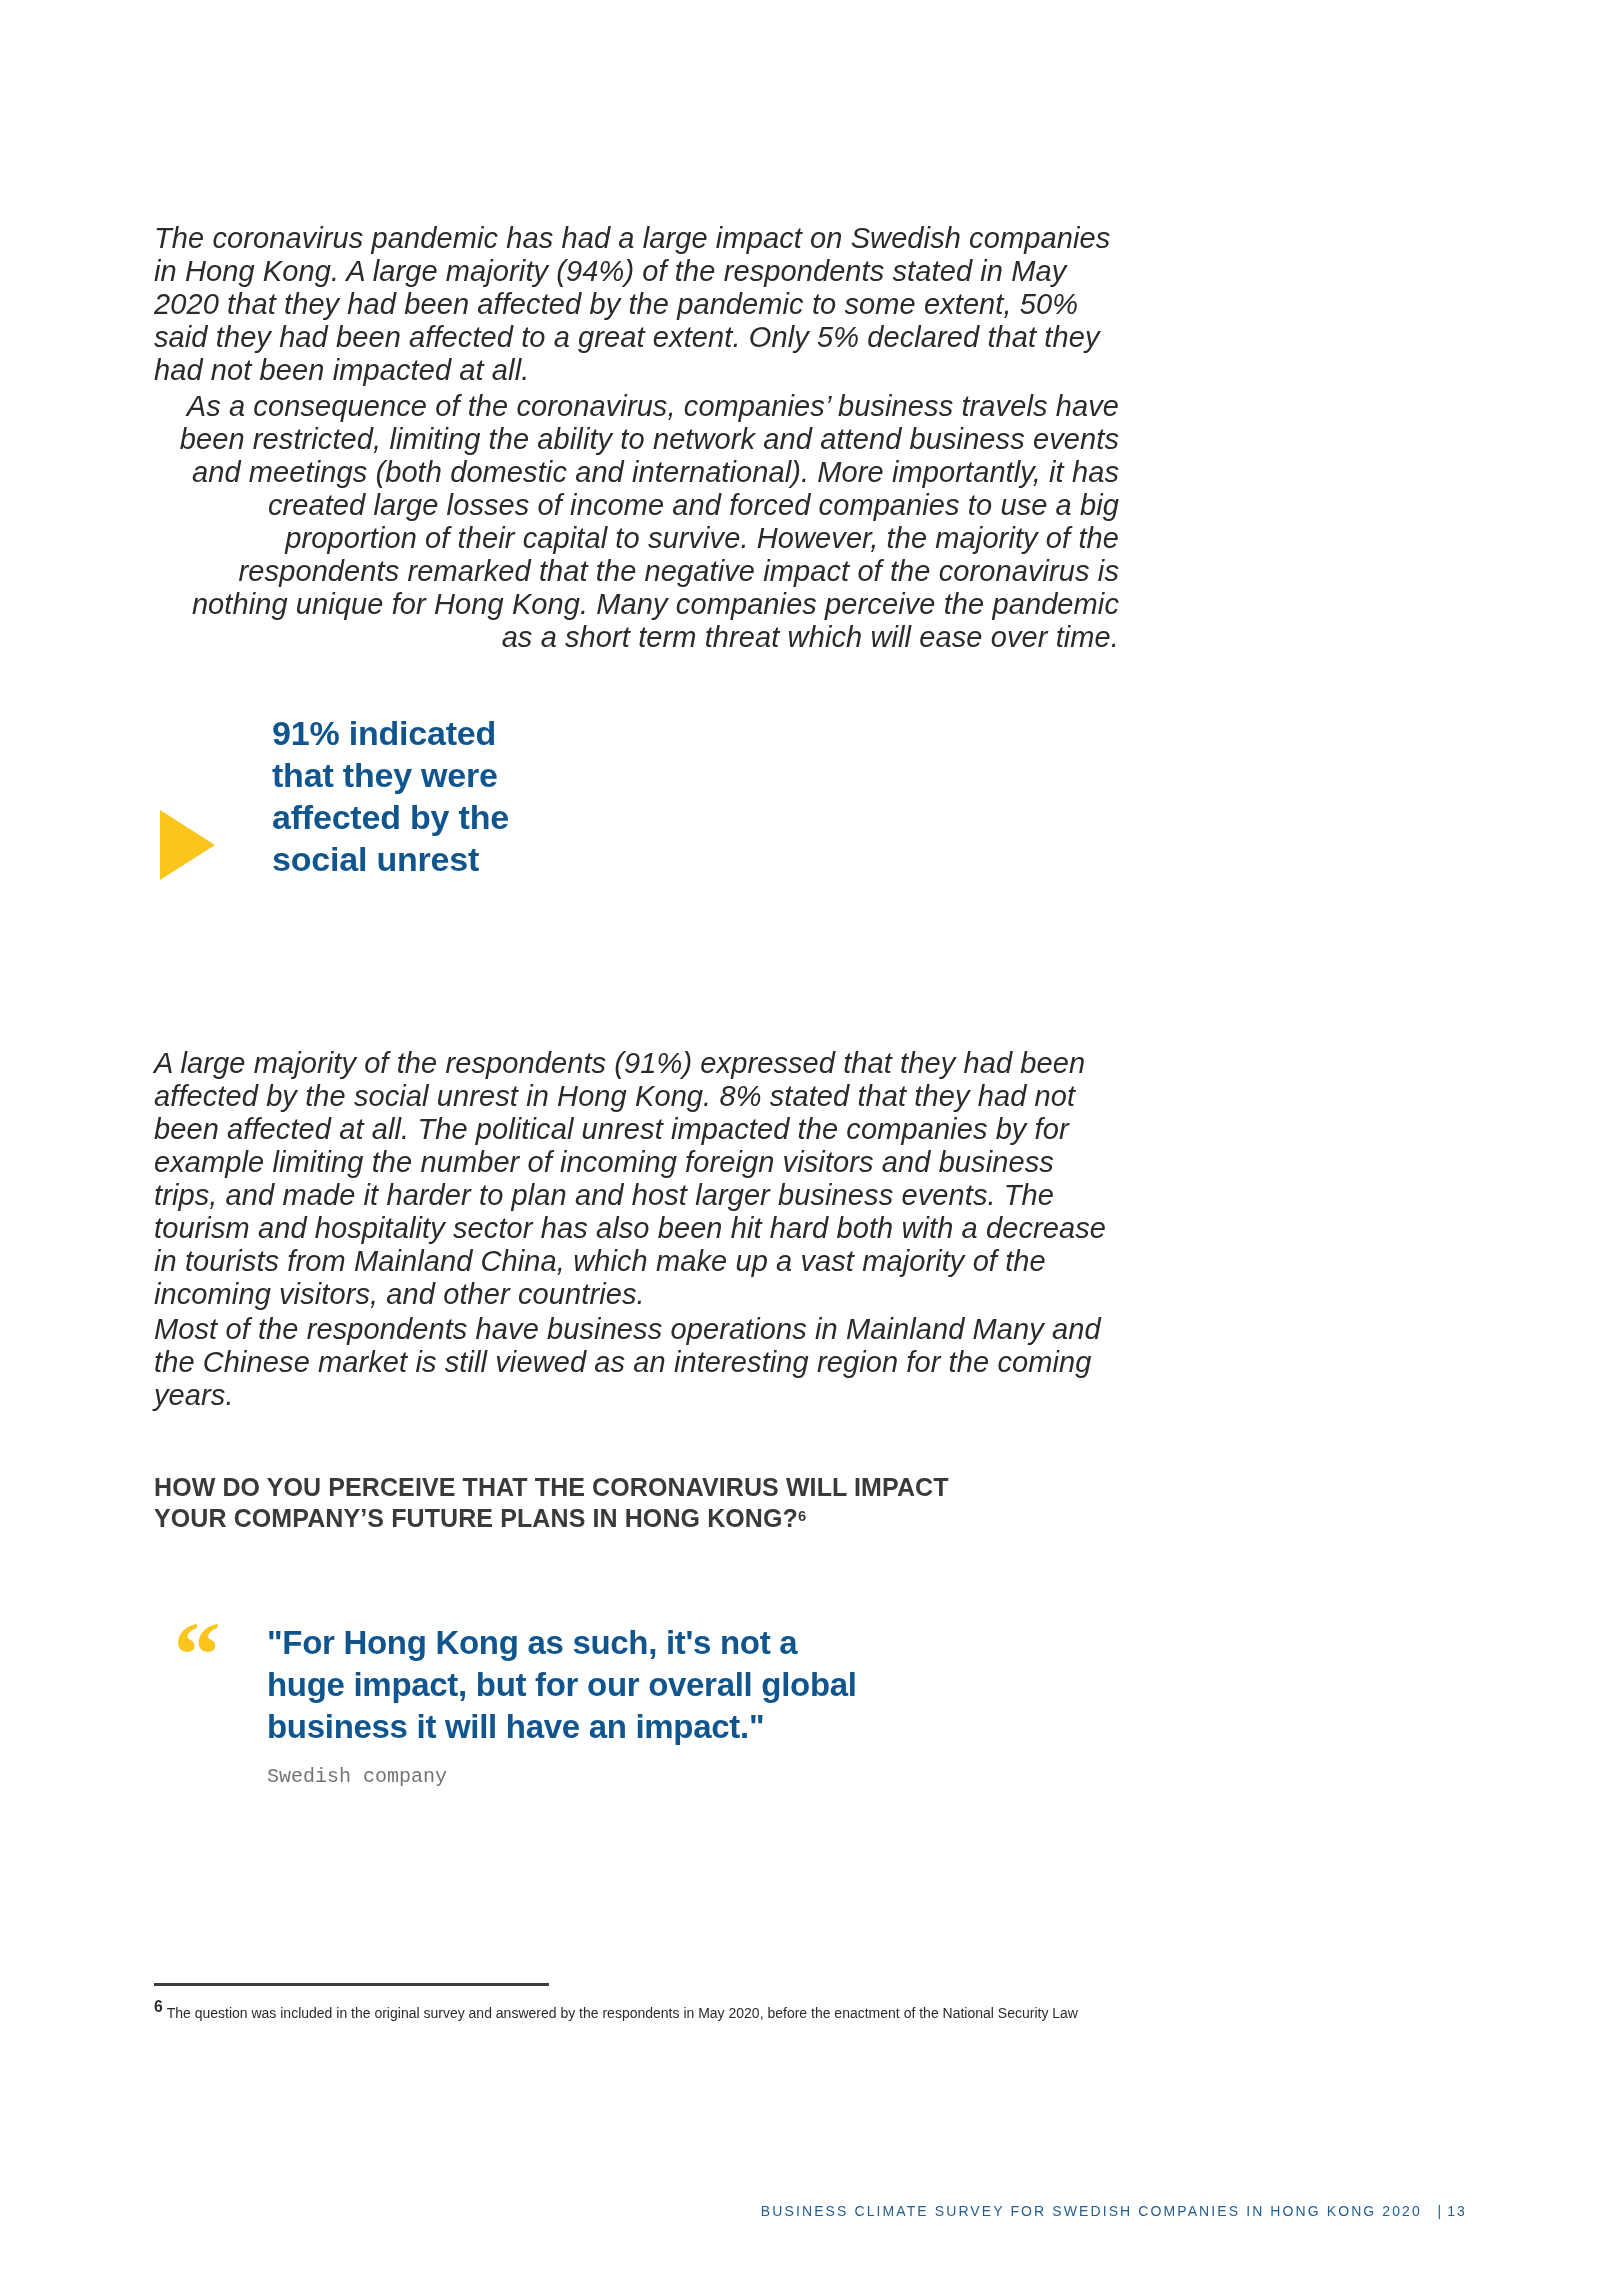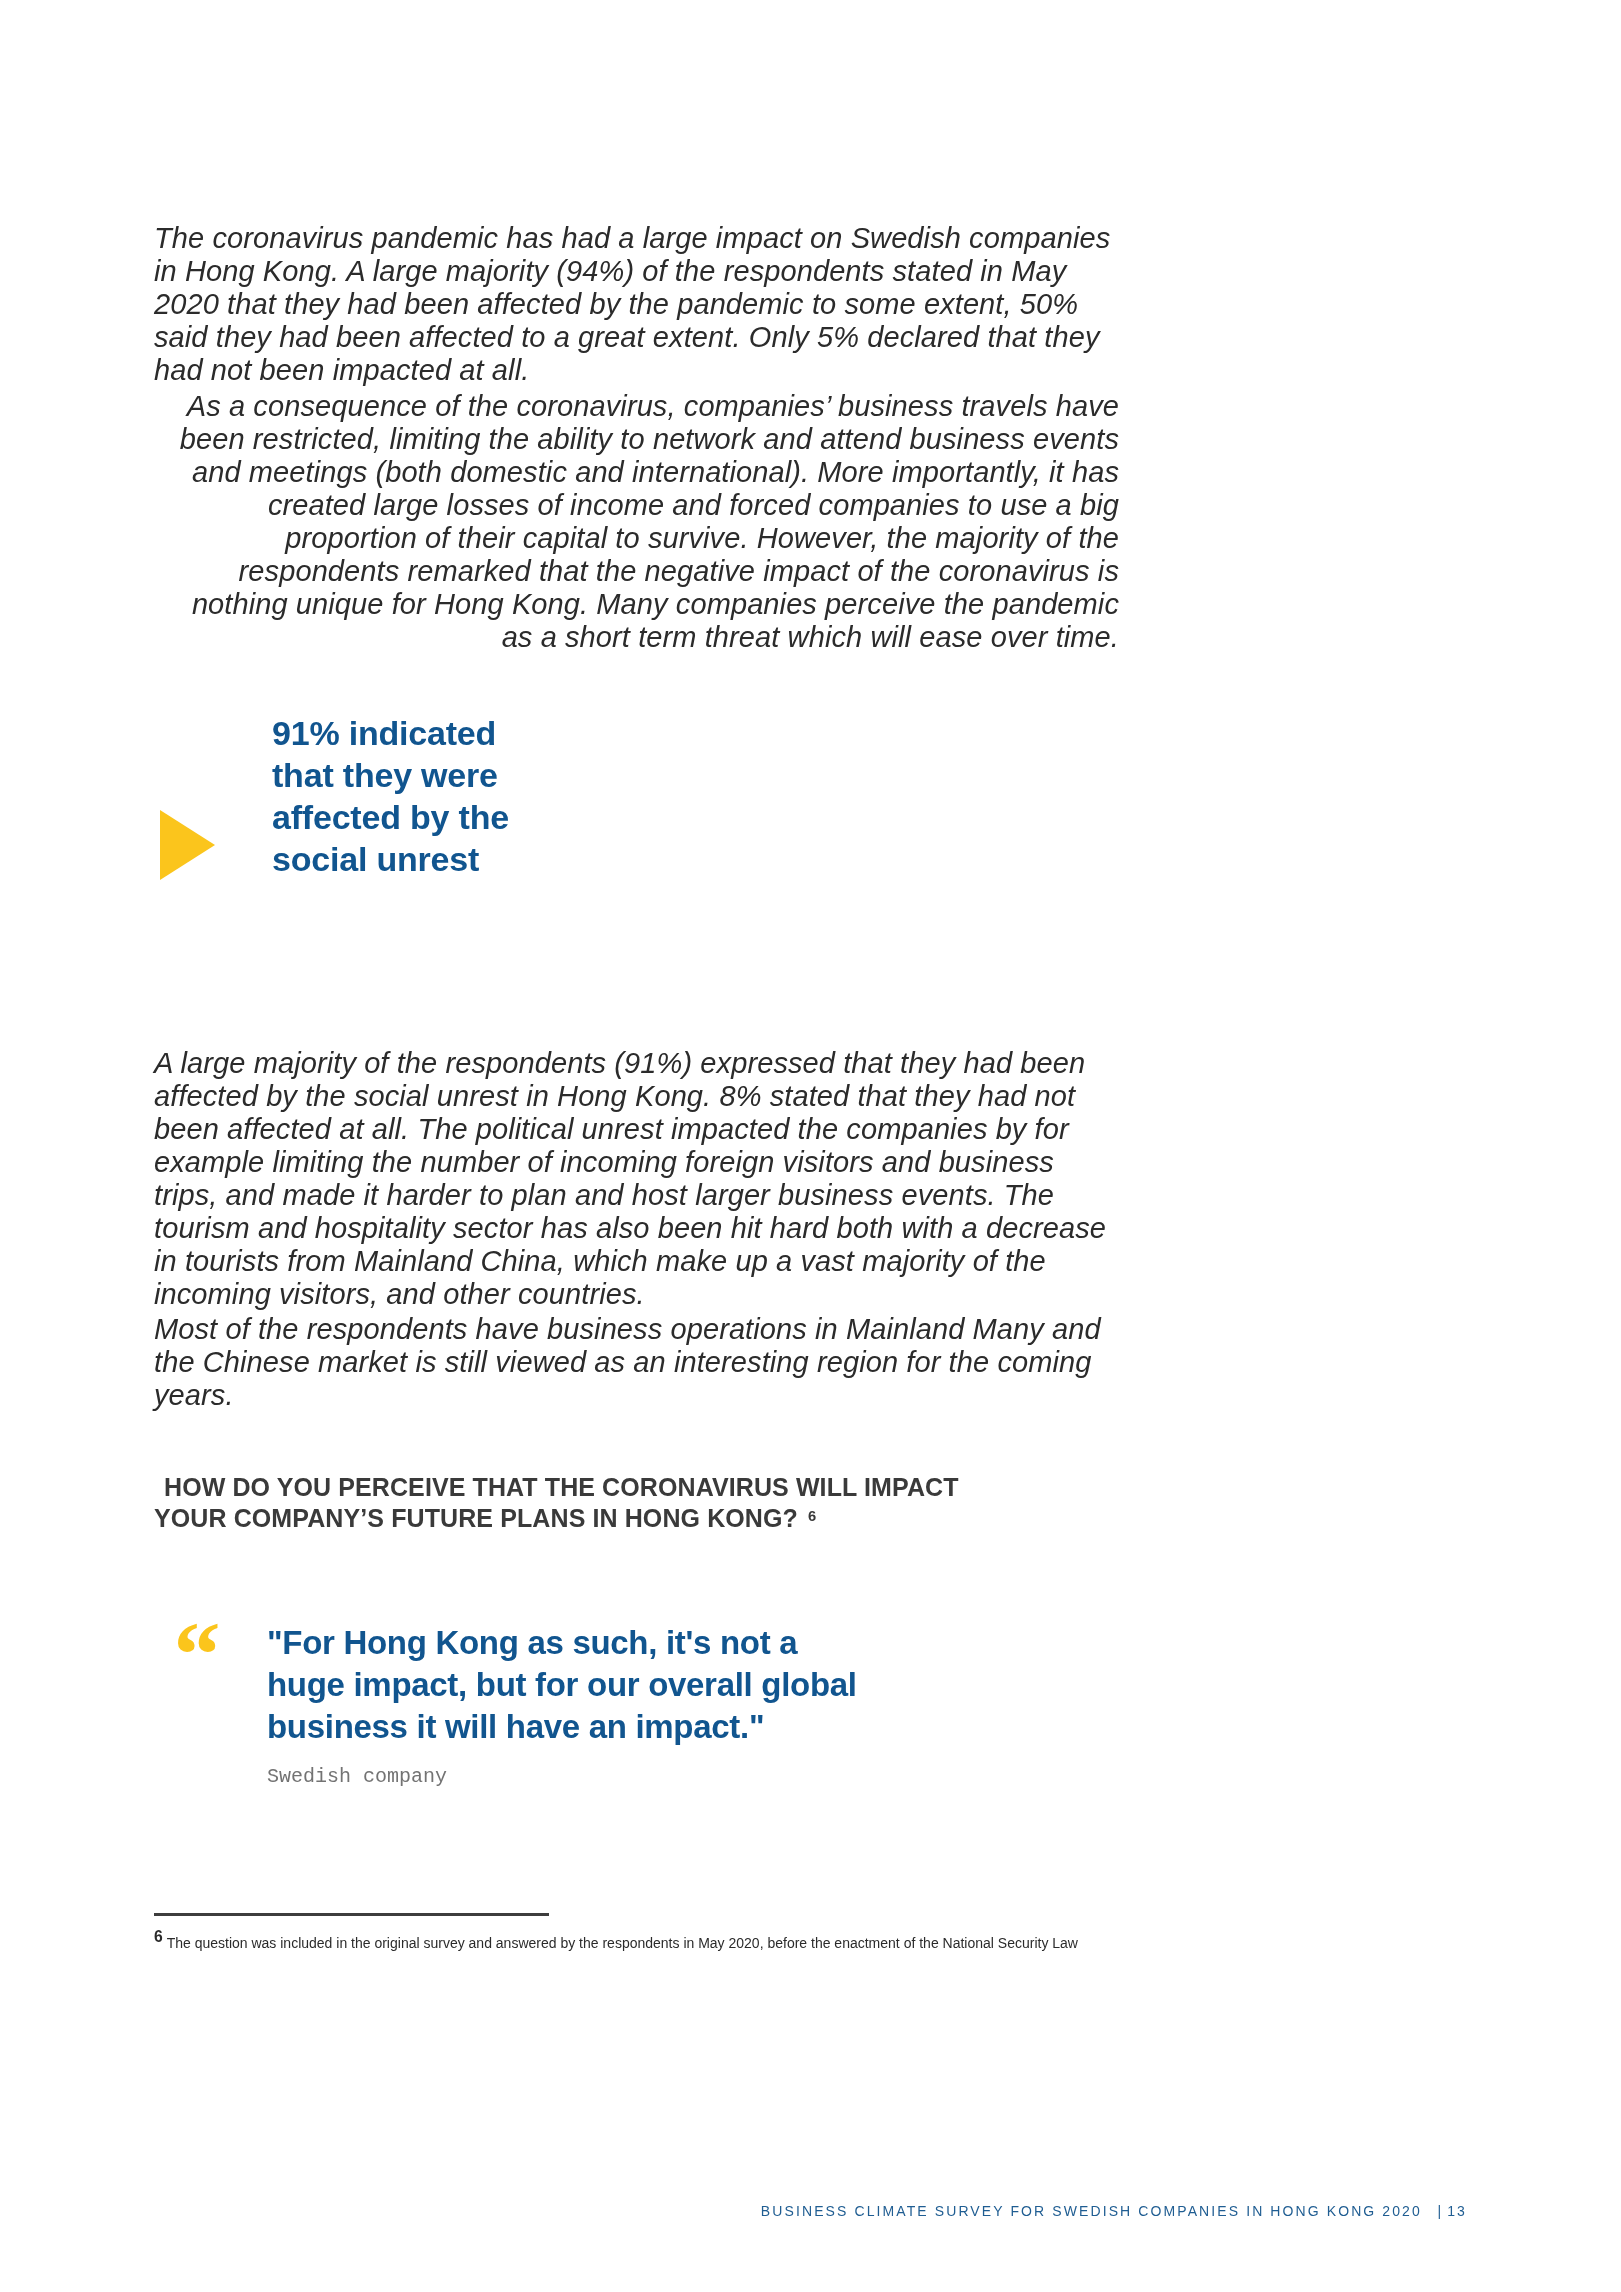--- a/index.html
+++ b/index.html
@@ -73,21 +73,21 @@
 
   
   .section-head {
     font-family: "Liberation Sans", sans-serif;
     font-weight: bold;
     font-size: 25px;
     line-height: 31px;
     color: #3a3a3a;
     letter-spacing: 0.1px;
     white-space: pre-line;
-    margin: 10px;
+    margin: 0;
     display: inline;
   }
   .head-sup {
     font-size: 14.7px;
     vertical-align: super;
     font-weight: bold;
     color: #3a3a3a;
   }
 
   
@@ -134,21 +134,21 @@
     font-size: 20px;
     line-height: 26.5px;
     color: #737373;
     margin: 15.7px 0 0 0;
   }
 
   
   .footnote-area {
     position: absolute;
     left: 154px;
-    top: 1913px;
+    top: 1983px;
     width: 980px;
   }
   .footnote-rule {
     width: 395px;
     height: 2.9px;
     background: #3d3d3d;
     margin: 0 0 9.8px 0;
   }
   .footnote-text {
     font-family: "Liberation Sans", sans-serif;

